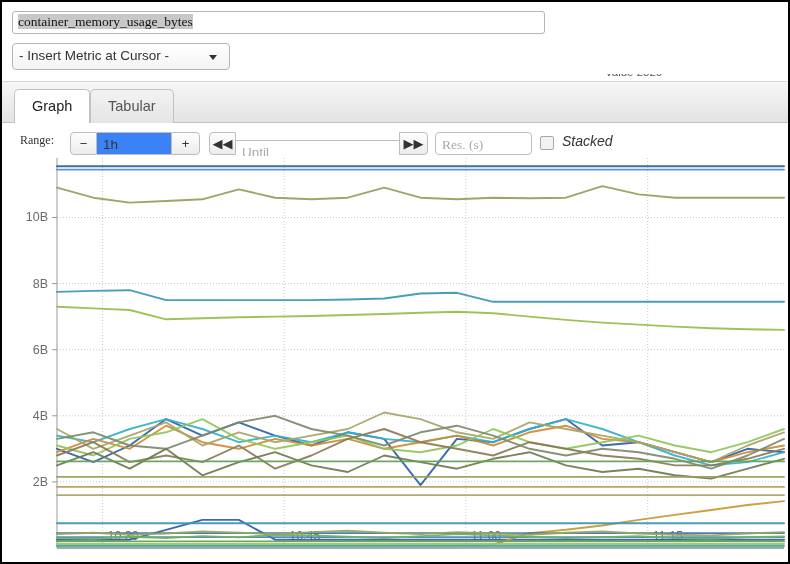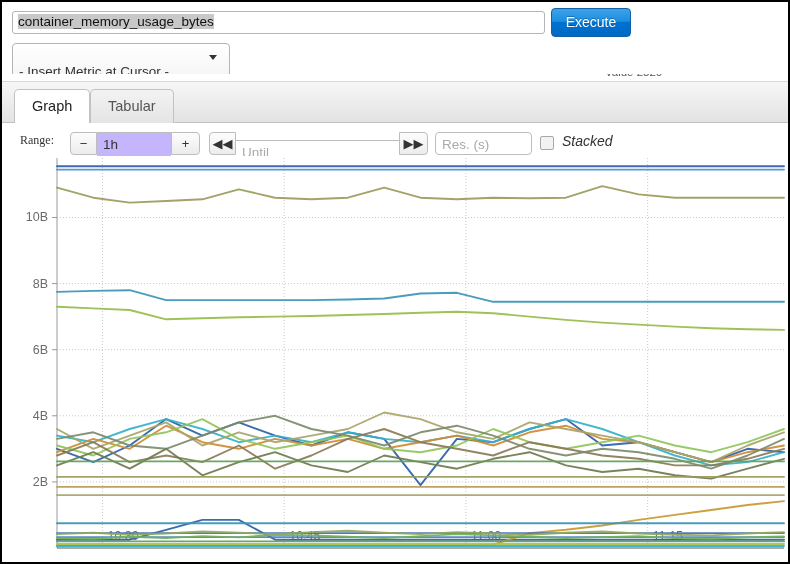--- a/index.html
+++ b/index.html
@@ -25,21 +25,21 @@
     width: 786px; height: 40px;
     padding: 7px 8px 0 8px;
   }
   .expr-input {
     position: absolute;
     left: 10px; top: 9px;
     width: 533px; height: 23px;
     border: 1px solid #b5b5b5;
     border-radius: 3px;
     background: #fff;
-    font-family: Liberation Sans, sans-serif;
+    font-family: Liberation Serif, serif;
     font-size: 13.5px;
     color: #222;
     padding: 2px 5px;
     outline: none;
     white-space: nowrap;
     overflow: hidden;
   }
   .expr-input .sel {
     background: #c8c8c8;
     color: #111;
@@ -63,21 +63,21 @@
   
   .metric-select {
     position: absolute;
     left: 10px; top: 41px;
     width: 218px; height: 27px;
     border: 1px solid #b5b5b5;
     border-radius: 4px;
     background: linear-gradient(to bottom, #ffffff 0%, #f3f3f3 100%);
     font-size: 13.5px;
     color: #333;
-    padding: 20px 6px;
+    padding: 4px 6px;
     cursor: pointer;
   }
   .metric-select .caret {
     position: absolute;
     right: 12px; top: 11px;
     width: 0; height: 0;
     border-left: 4px solid transparent;
     border-right: 4px solid transparent;
     border-top: 5px solid #333;
   }
@@ -156,24 +156,24 @@
     color: #333;
     text-align: center;
     font-size: 13px;
     line-height: 21px;
     cursor: pointer;
   }
   .btn-minus { left: 68px; top: 130px; width: 27px; border-radius: 4px 0 0 4px; }
   .range-input {
     position: absolute;
     left: 95px; top: 130px;
-    width: 74px; height: 35px;
+    width: 74px; height: 23px;
     border: 1px solid #bdbdbd;
     border-left: none; border-right: none;
-    background: #c4b5fd;
+    background: #3b82f6;
     font-size: 13.5px;
     color: #333;
     padding: 2px 6px;
     line-height: 19px;
     font-family: "Liberation Sans", sans-serif;
   }
   .btn-plus { left: 169px; top: 130px; width: 29px; border-radius: 0 4px 4px 0; }
 
   .btn-prev { left: 207px; top: 130px; width: 27px; border-radius: 4px 0 0 4px; }
   .until-input {
@@ -196,21 +196,21 @@
     position: absolute;
     left: 433px; top: 130px;
     width: 97px; height: 23px;
     border: 1px solid #bdbdbd;
     border-radius: 4px;
     background: #fff;
     font-size: 13.5px;
     color: #a9a9a9;
     padding: 2px 6px;
     line-height: 19px;
-    font-family: Liberation Sans, sans-serif;
+    font-family: Liberation Serif, serif;
   }
   .stacked-box {
     position: absolute;
     left: 538px; top: 134px;
     width: 14px; height: 14px;
     border: 1px solid #a8a8a8;
     border-radius: 2px;
     background: #f2f2f2;
     cursor: pointer;
   }
@@ -246,21 +246,20 @@
     text-anchor: start;
   }
 </style>
 </head>
 <body>
 
 <div id="app">
 
   <div class="query-row">
     <div class="expr-input"><span class="sel">container_memory_usage_bytes</span></div>
-    <div class="execute-btn">Execute</div>
   </div>
 
   <div class="metric-select">
     <span>- Insert Metric at Cursor -</span>
     <span class="caret"></span>
   </div>
 
   <div class="hint-strip">
     <span class="clip">value  2520</span>
   </div>

